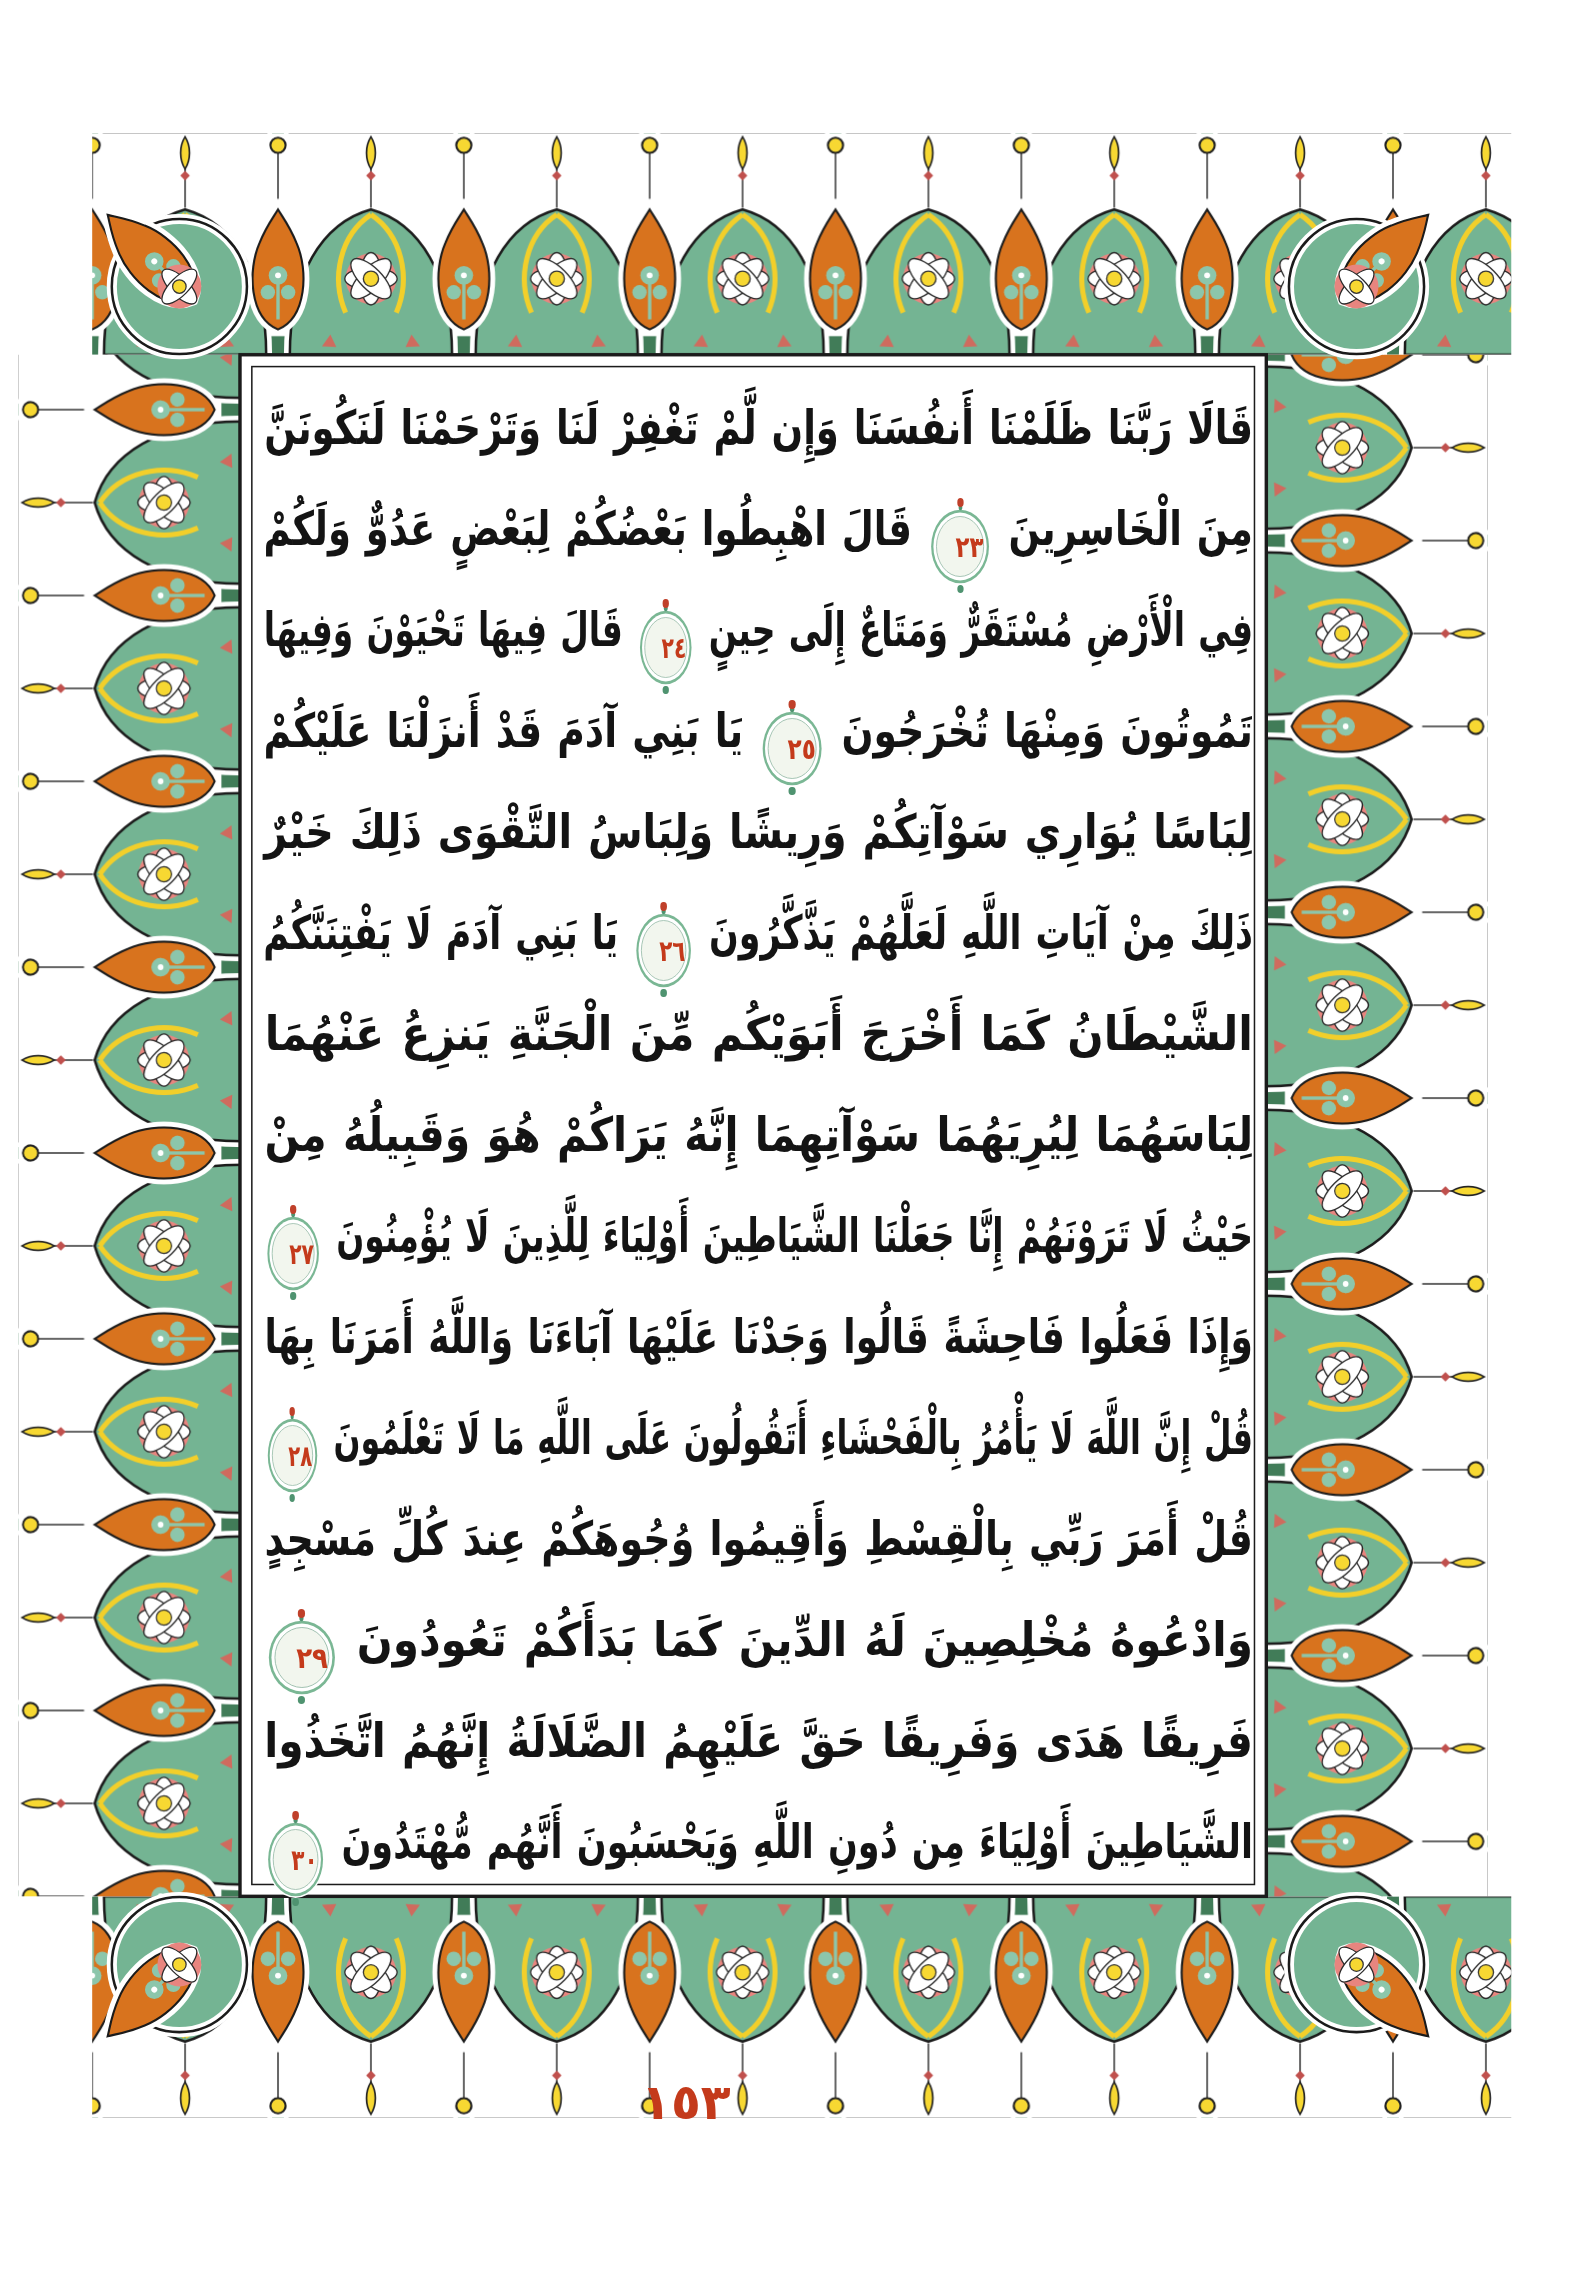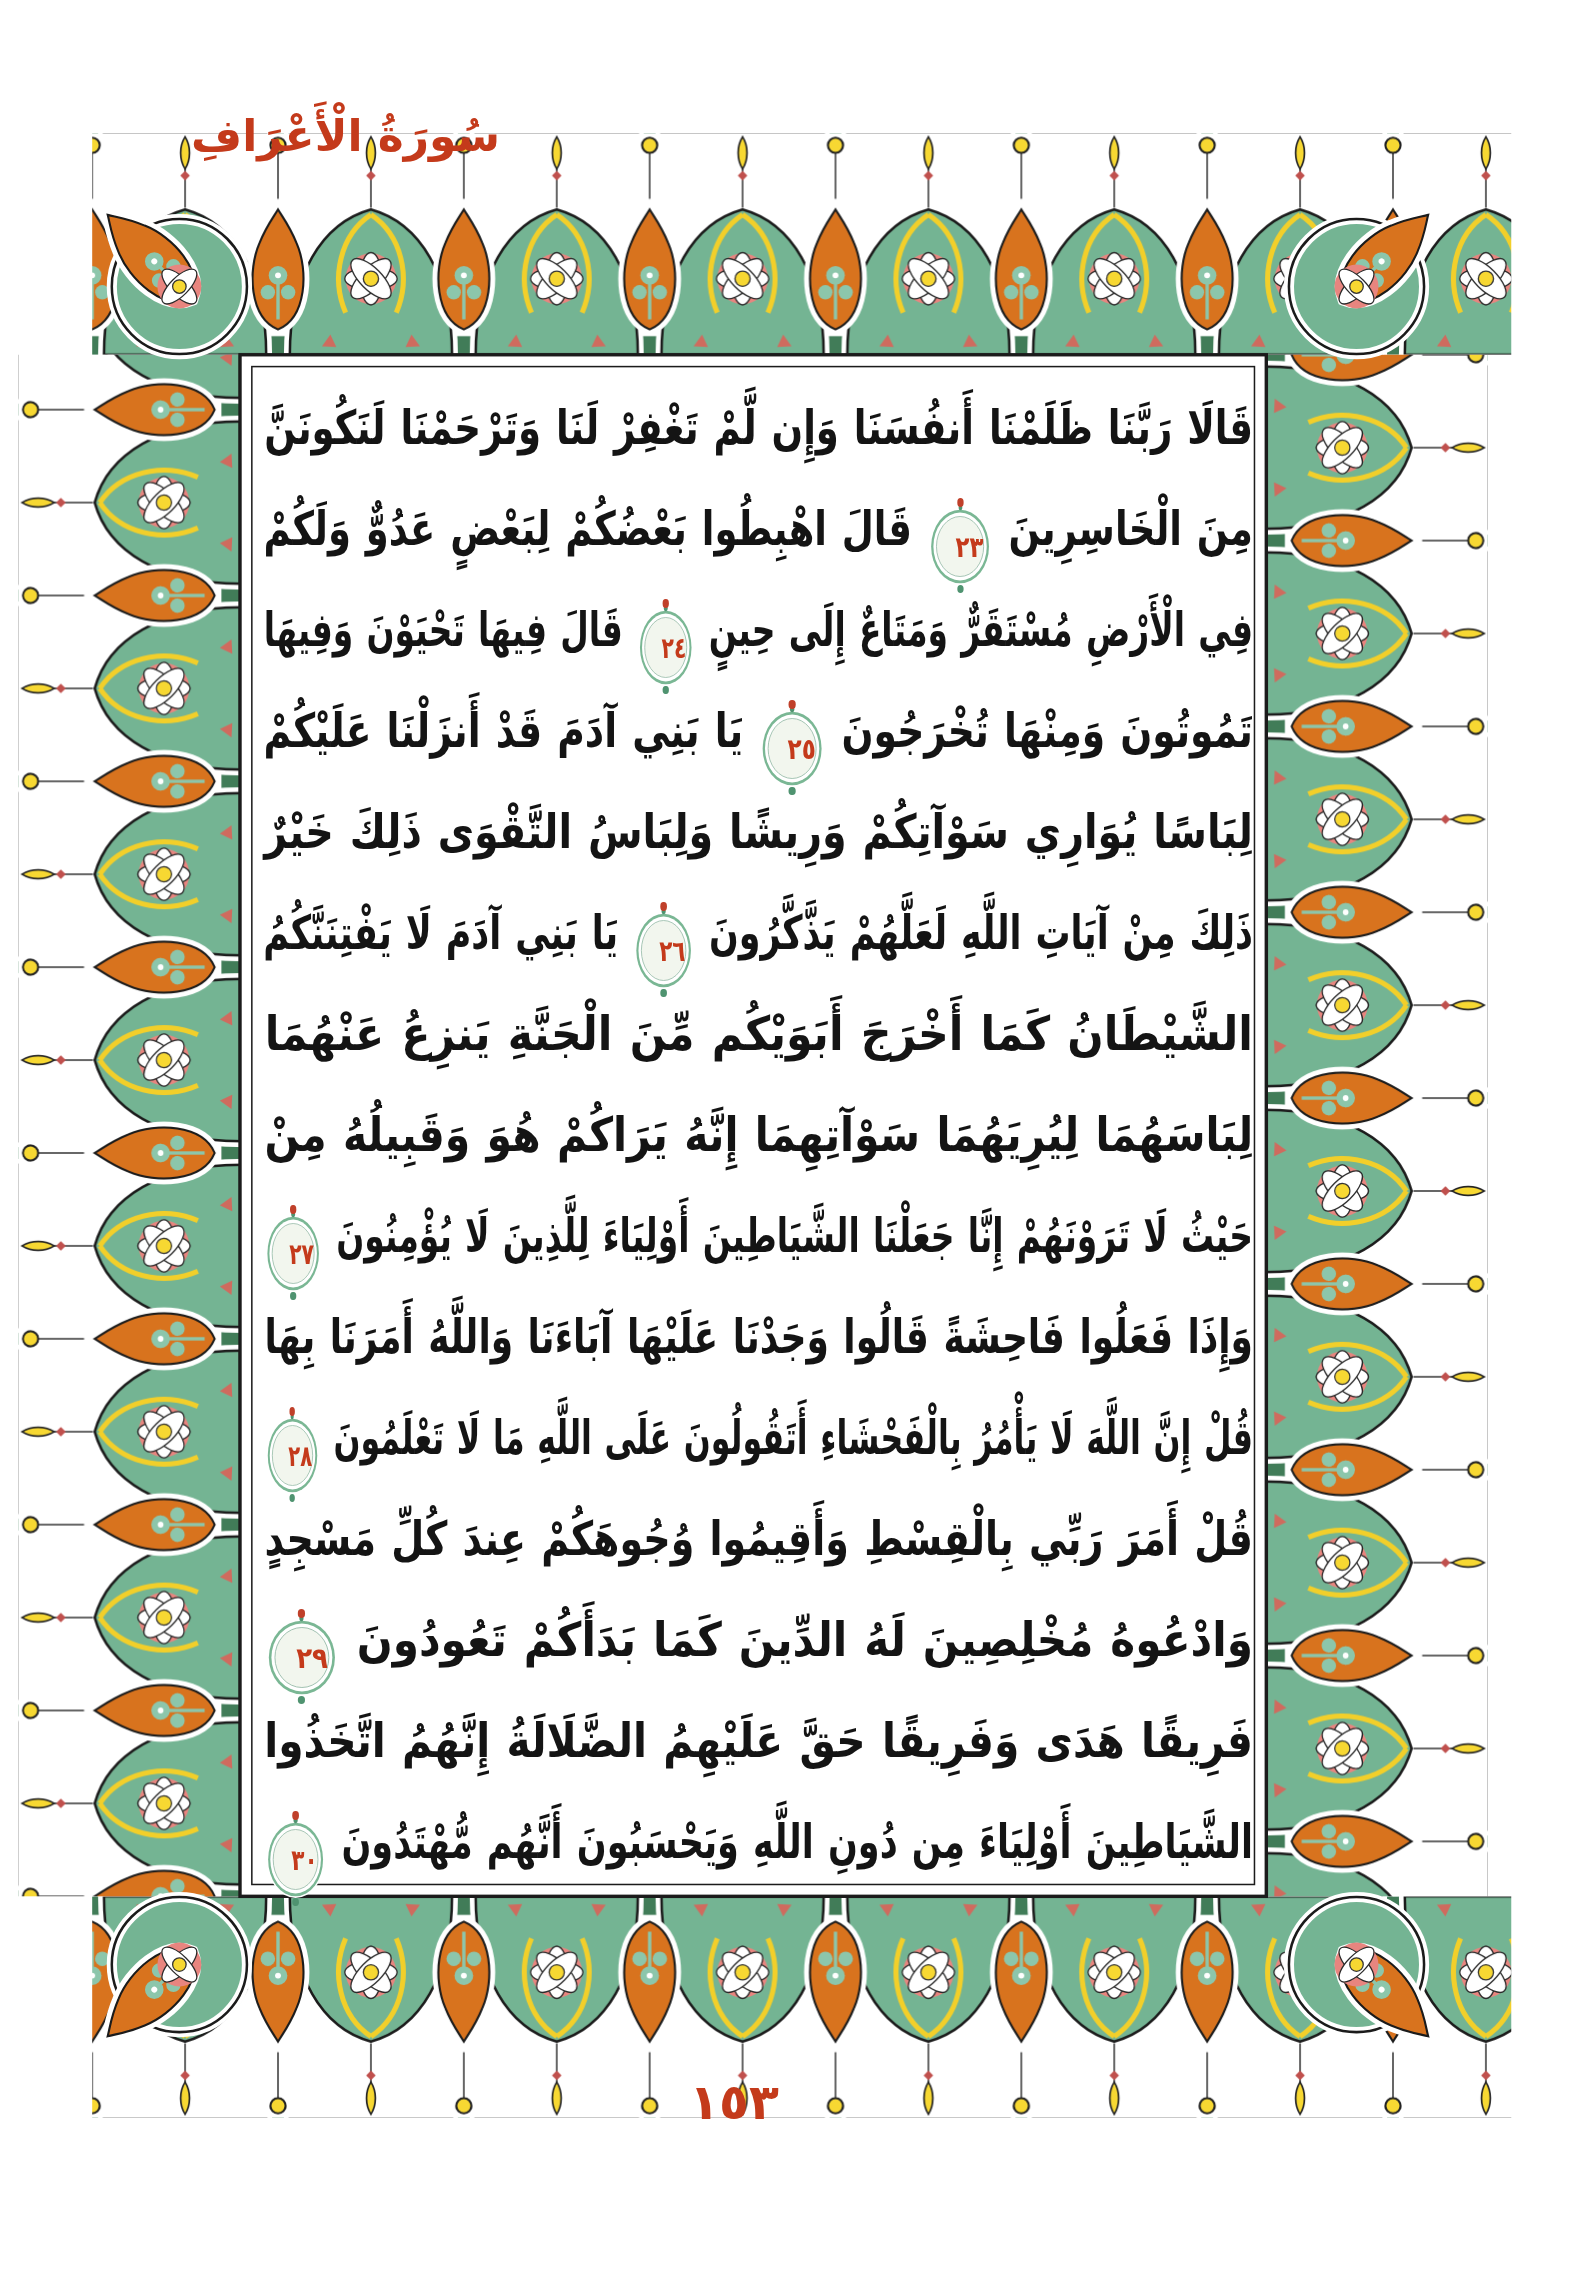--- a/index.html
+++ b/index.html
@@ -32,21 +32,21 @@
   .ayah-marker::before{
     content:"";position:absolute;left:50%;top:-18.6px;margin-left:-4.2px;
     width:8.4px;height:8.4px;border-radius:50%;background:#c0402a;
     box-shadow:0 5px 0 -1.7px #4f9370;
   }
   .ayah-marker::after{
     content:"";position:absolute;left:50%;bottom:-17px;margin-left:-4.2px;
     width:8.4px;height:8.4px;border-radius:50%;background:#4f9370;
   }
   .page-number{
-    position:absolute;left:642px;top:2074px;width:186px;text-align:center;
+    position:absolute;left:642px;top:2074px;width:186px;text-align:left;
     color:#c43a1b;font-size:49px;font-weight:bold;direction:rtl;
   }
 </style>
 </head>
 <body>
 
 <div class="page">
 
   <svg class="border-svg" width="1597" height="2295" viewBox="0 0 1890 2717" aria-hidden="true">
     <defs>
@@ -125,21 +125,20 @@
 
     <use href="#cornerMotif" transform="translate(192,318) rotate(-45)"></use>
     <use href="#cornerMotif" transform="translate(1628,318) rotate(45)"></use>
     <use href="#cornerMotif" transform="translate(192,2347) rotate(-135)"></use>
     <use href="#cornerMotif" transform="translate(1628,2347) rotate(135)"></use>
 
     <rect x="285" y="420" width="1215" height="1825" fill="#ffffff" stroke="#1b1b1b" stroke-width="4"></rect>
     <rect x="299" y="434" width="1187" height="1797" fill="none" stroke="#1b1b1b" stroke-width="1.8"></rect>
   </svg>
 
-  <div class="hdr hdr-surah" style="color: rgb(196, 58, 27);">سُورَةُ الْأَعْرَافِ</div>
 
   <div class="lines">
       <div class="qline" style="transform: scaleX(0.789544);"><span>قَالَا رَبَّنَا ظَلَمْنَا أَنفُسَنَا وَإِن لَّمْ تَغْفِرْ لَنَا وَتَرْحَمْنَا لَنَكُونَنَّ</span> </div>
       <div class="qline" style="transform: scaleX(0.786382);"><span>مِنَ الْخَاسِرِينَ</span> <span class="ayah-marker">٢٣</span> <span>قَالَ اهْبِطُوا بَعْضُكُمْ لِبَعْضٍ عَدُوٌّ وَلَكُمْ</span> </div>
       <div class="qline" style="transform: scaleX(0.700357);"><span>فِي الْأَرْضِ مُسْتَقَرٌّ وَمَتَاعٌ إِلَى حِينٍ</span> <span class="ayah-marker">٢٤</span> <span>قَالَ فِيهَا تَحْيَوْنَ وَفِيهَا</span> </div>
       <div class="qline" style="transform: scaleX(0.800816);"><span>تَمُوتُونَ وَمِنْهَا تُخْرَجُونَ</span> <span class="ayah-marker">٢٥</span> <span>يَا بَنِي آدَمَ قَدْ أَنزَلْنَا عَلَيْكُمْ</span> </div>
       <div class="qline" style="transform: scaleX(0.843236);"><span>لِبَاسًا يُوَارِي سَوْآتِكُمْ وَرِيشًا وَلِبَاسُ التَّقْوَى ذَلِكَ خَيْرٌ</span> </div>
       <div class="qline" style="transform: scaleX(0.741814);"><span>ذَلِكَ مِنْ آيَاتِ اللَّهِ لَعَلَّهُمْ يَذَّكَّرُونَ</span> <span class="ayah-marker">٢٦</span> <span>يَا بَنِي آدَمَ لَا يَفْتِنَنَّكُمُ</span> </div>
       <div class="qline" style="transform: scaleX(0.908951);"><span>الشَّيْطَانُ كَمَا أَخْرَجَ أَبَوَيْكُم مِّنَ الْجَنَّةِ يَنزِعُ عَنْهُمَا</span> </div>
       <div class="qline" style="transform: scaleX(0.870658);"><span>لِبَاسَهُمَا لِيُرِيَهُمَا سَوْآتِهِمَا إِنَّهُ يَرَاكُمْ هُوَ وَقَبِيلُهُ مِنْ</span> </div>

